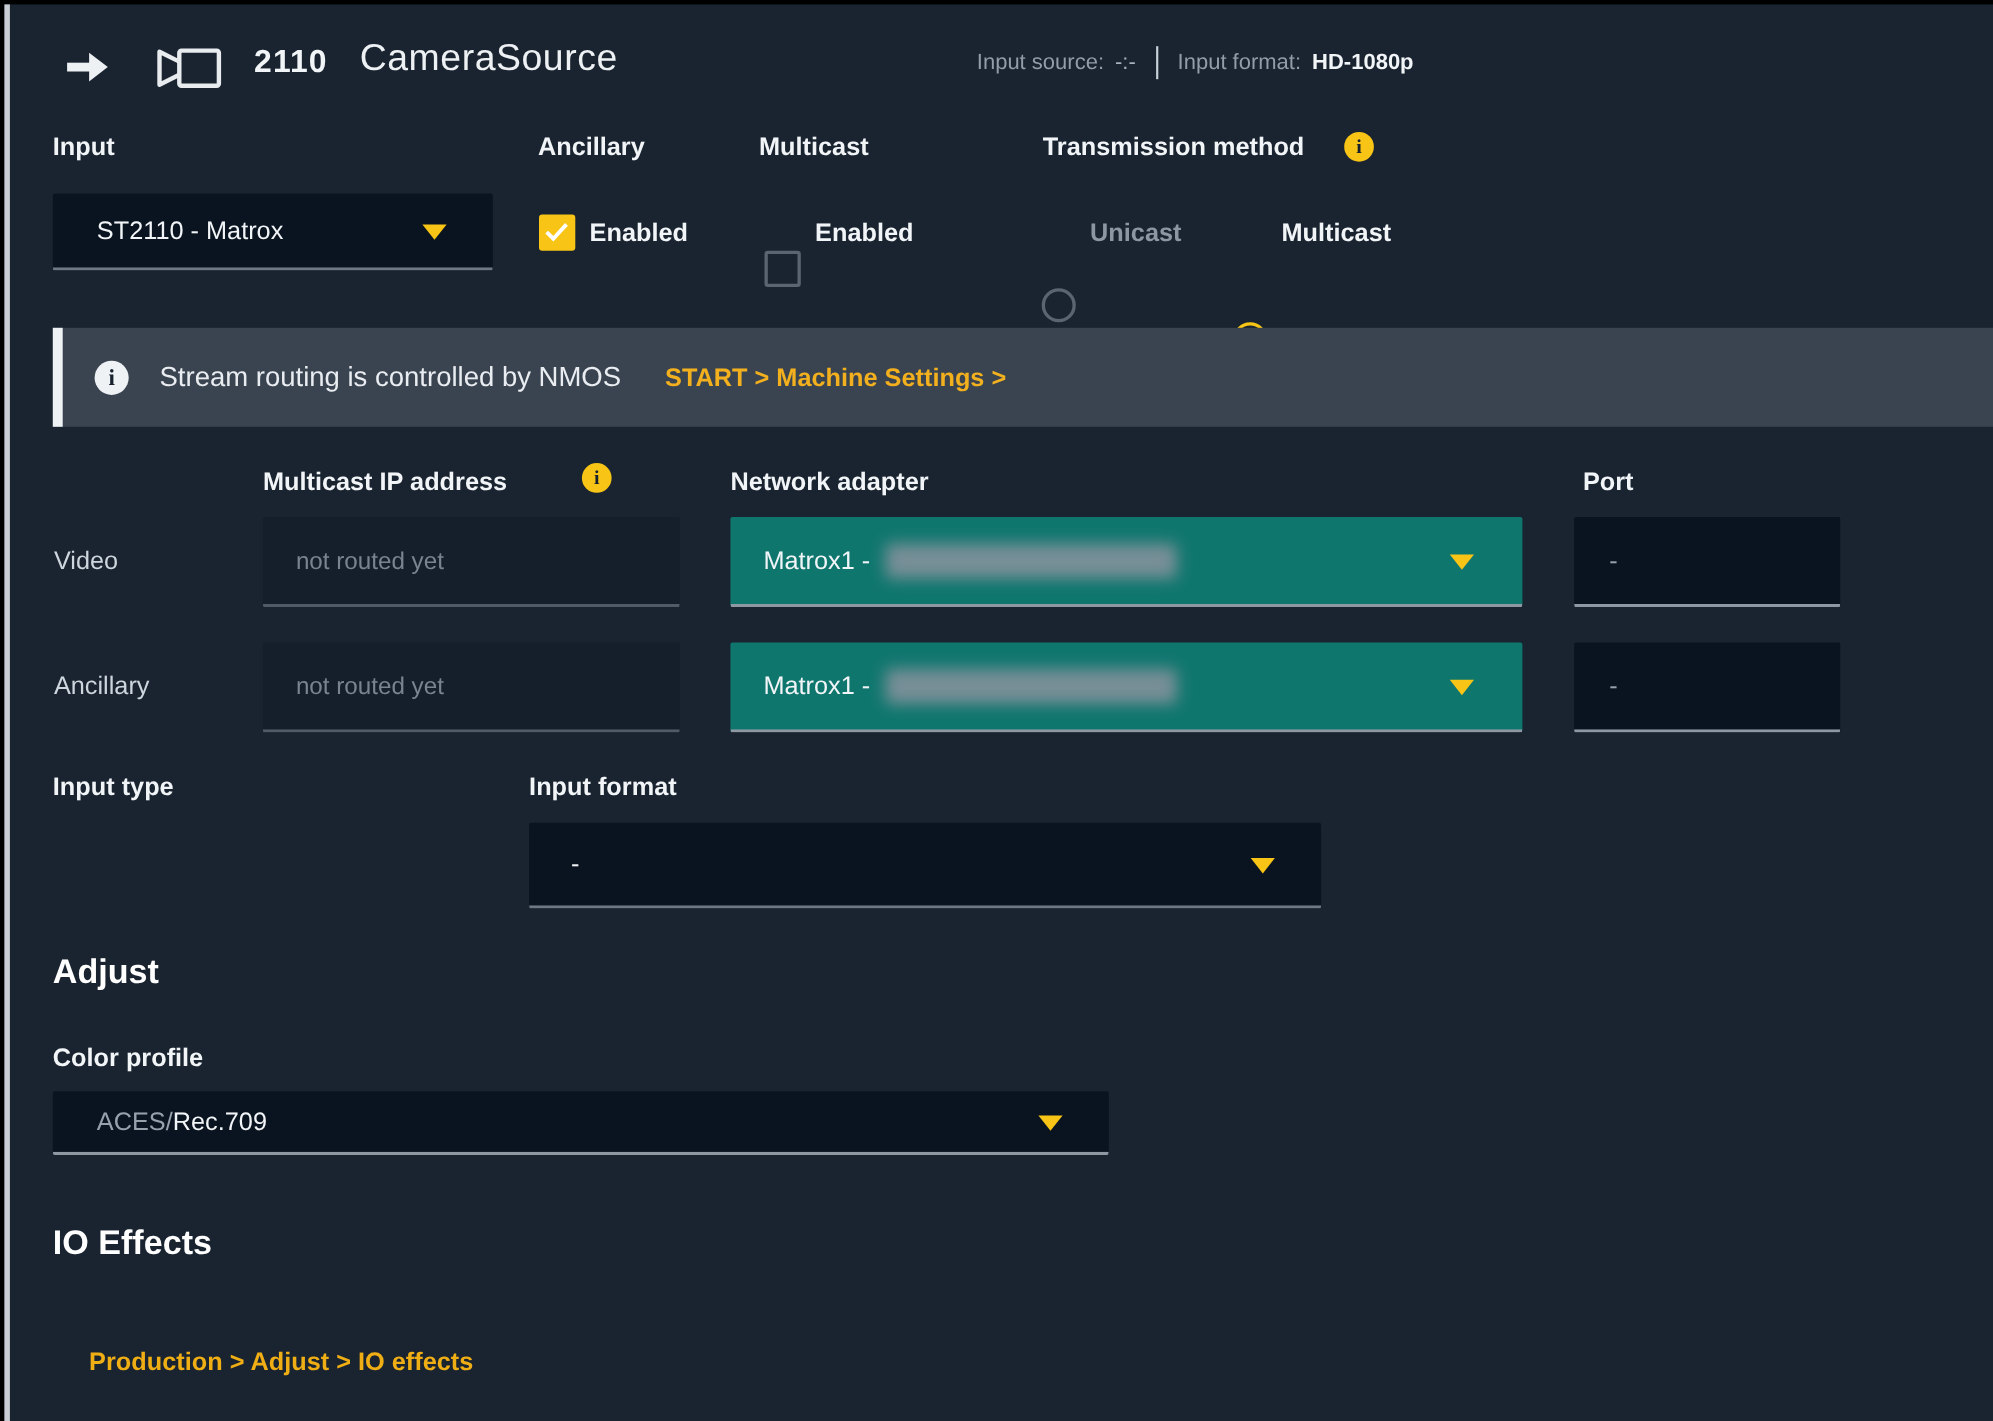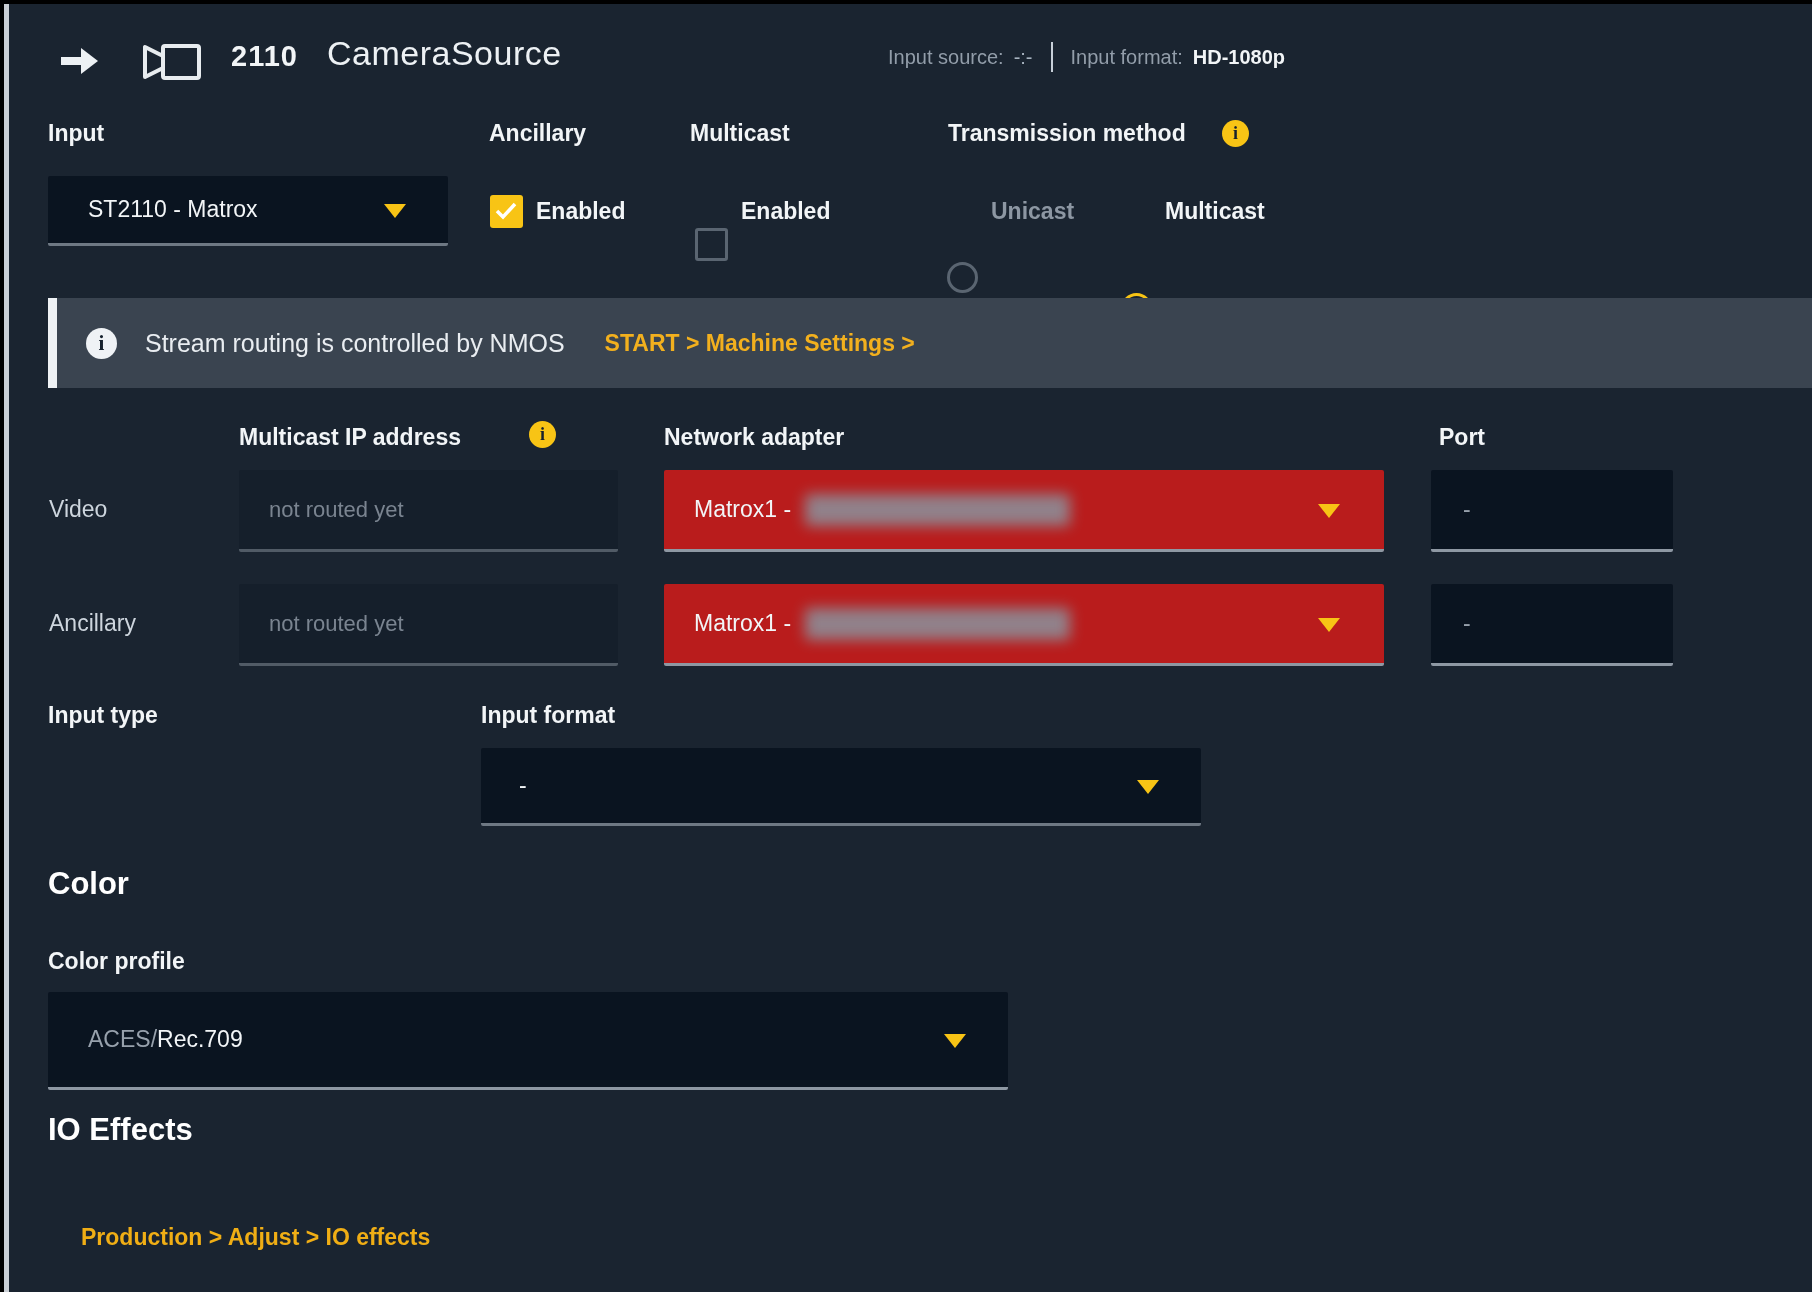--- a/index.html
+++ b/index.html
@@ -30,21 +30,21 @@
   .dropdown .dd-text{font-size:23px;color:#F2F5F7;padding-left:40px;}
   .dd-text .muted{color:#97A1AC;}
   .caret{width:0;height:0;border-left:11px solid transparent;border-right:11px solid transparent;
     border-top:14px solid #F8C415;position:absolute;right:42px;top:50%;margin-top:-6px;}
   .field-disabled{background:#151F2B;border-bottom:3px solid #515B66;border-radius:2px;
     display:flex;align-items:center;}
   .field-disabled .ph{font-size:22px;color:#7A8490;padding-left:30px;}
   .port-field{background:#0A1420;border-bottom:3px solid #8E98A3;border-radius:2px;
     display:flex;align-items:center;}
   .port-field .pv{font-size:23px;color:#97A1AC;padding-left:32px;}
-  .adapter{background:#b91c1c;border-bottom:3px solid #8E98A3;}
+  .adapter{background:#0f766e;border-bottom:3px solid #8E98A3;}
   .blur-blob{width:265px;height:32px;background:#8A939E;border-radius:4px;filter:blur(7px);
     margin-left:14px;opacity:.85;}
 
   
   .checkbox{width:33px;height:33px;border-radius:3px;cursor:pointer;position:relative;}
   .checkbox.checked{background:#F8C415;}
   .checkbox.unchecked{border:3px solid #5A6571;background:transparent;}
   .checkbox svg{position:absolute;left:4px;top:6px;}
   .ctl-label{font-size:23px;font-weight:bold;color:#F2F5F7;}
   .ctl-label.dim{color:#8D97A3;}
@@ -165,23 +165,23 @@
   </div>
 
   <div class="abs field-label" style="left:48px;top:702px;">Input type</div>
   <div class="abs field-label" style="left:481px;top:702px;">Input format</div>
 
   <div class="abs dropdown" style="left:481px;top:748px;width:720px;height:78px;">
     <span class="dd-text muted" style="padding-left:38px;">-</span>
     <span class="caret"></span>
   </div>
 
-  <div class="abs section-heading" style="left:48px;top:866px;">Color</div>
+  <div class="abs section-heading" style="left:48px;top:866px;">Adjust</div>
   <div class="abs field-label" style="left:48px;top:948px;">Color profile</div>
-  <div class="abs dropdown" style="left:48px;top:992px;width:960px;height:98px;border-bottom-color:#8E98A3;">
+  <div class="abs dropdown" style="left:48px;top:992px;width:960px;height:58px;border-bottom-color:#8E98A3;">
     <span class="dd-text">
       <span class="muted">ACES/</span><span>Rec.709</span>
     </span>
     <span class="caret"></span>
   </div>
 
   <div class="abs section-heading" style="left:48px;top:1112px;">IO Effects</div>
   <div class="abs nav-link" style="left:81px;top:1200px;">Production &gt; Adjust &gt; IO effects</div>
 </div>
 

